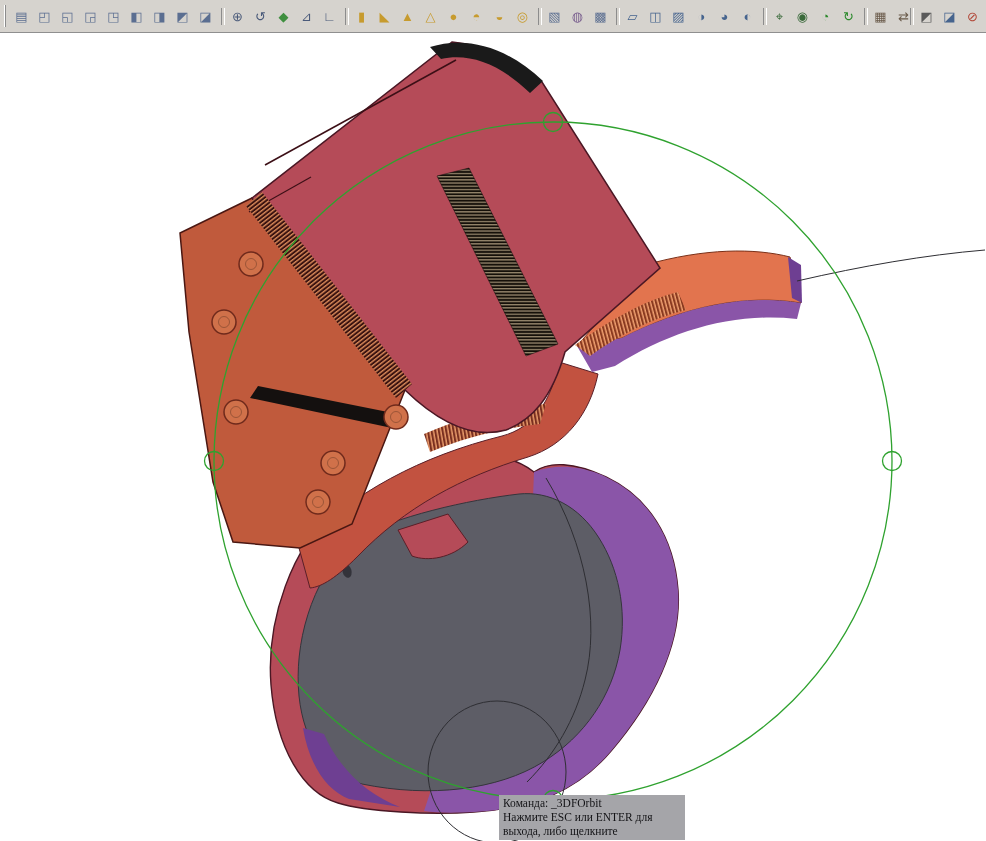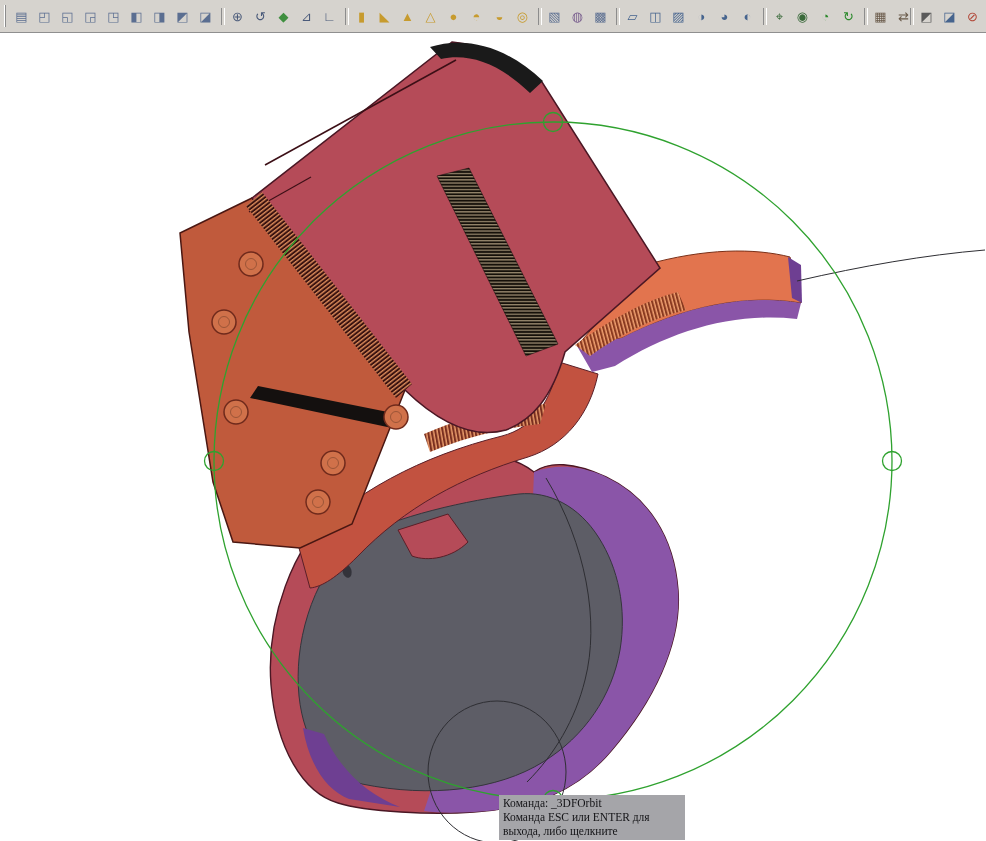--- a/index.html
+++ b/index.html
@@ -236,17 +236,17 @@
       <circle cx="553" cy="122" r="9.5" style="fill:none;stroke:var(--orbit-green);stroke-width:1.3"></circle>
       <circle cx="214" cy="461" r="9.5" style="fill:none;stroke:var(--orbit-green);stroke-width:1.3"></circle>
       <circle cx="892" cy="461" r="9.5" style="fill:none;stroke:var(--orbit-green);stroke-width:1.3"></circle>
       <circle cx="553" cy="800" r="9.5" style="fill:none;stroke:var(--orbit-green);stroke-width:1.3"></circle>
     </svg>
   </div>
 
   <div class="tooltip">
 
   <div class="tooltip-line">Команда: _3DFOrbit</div>
-      <div class="tooltip-line">Команда ESC или ENTER для</div>
+      <div class="tooltip-line">Нажмите ESC или ENTER для</div>
       <div class="tooltip-line">выхода, либо щелкните</div>
     </div>
 
 </div>
 
 </body></html>

